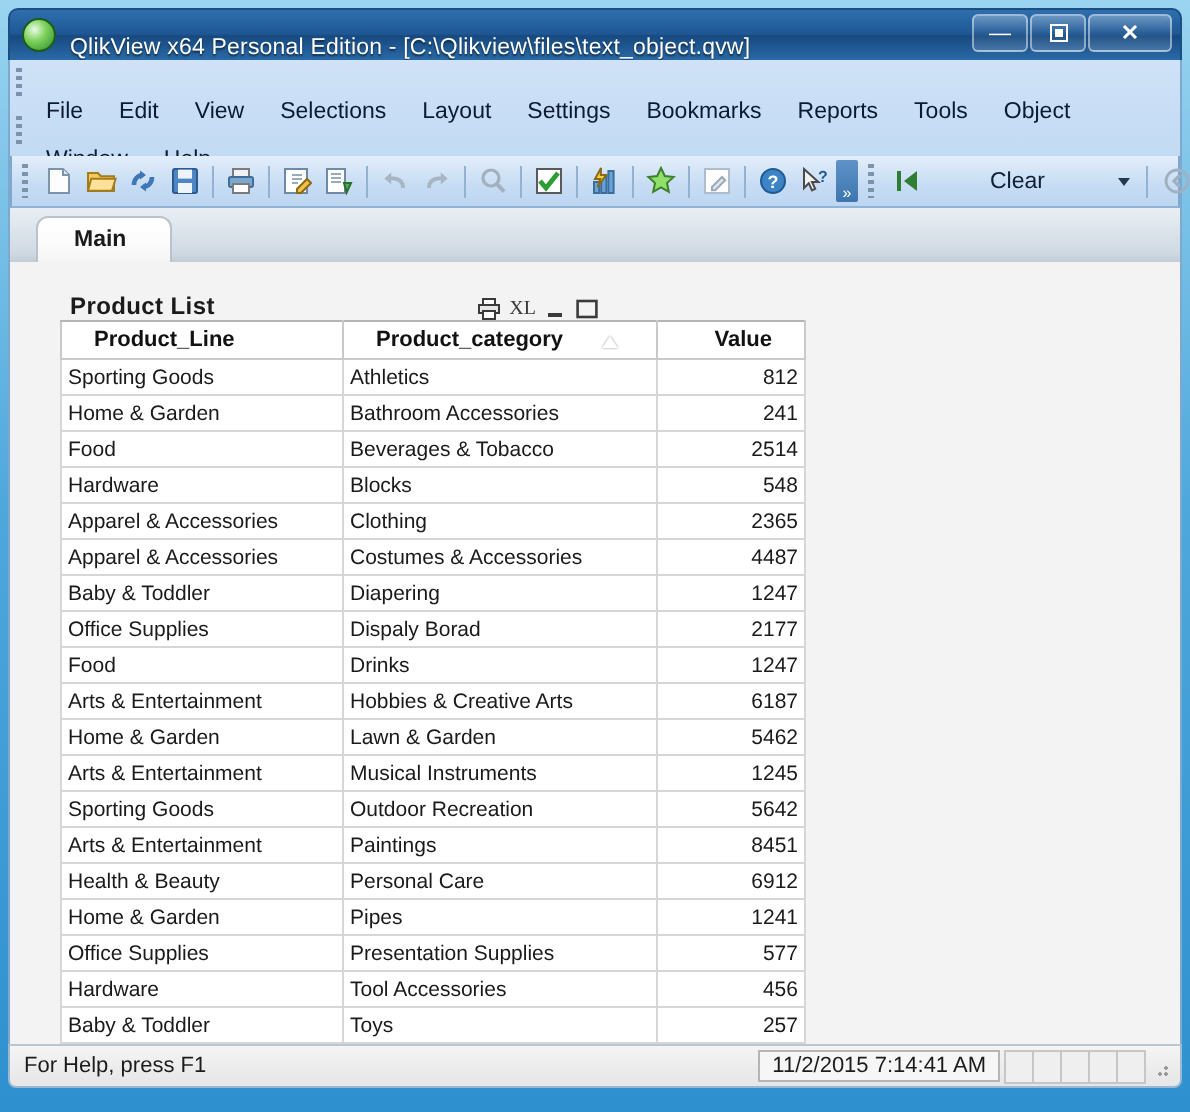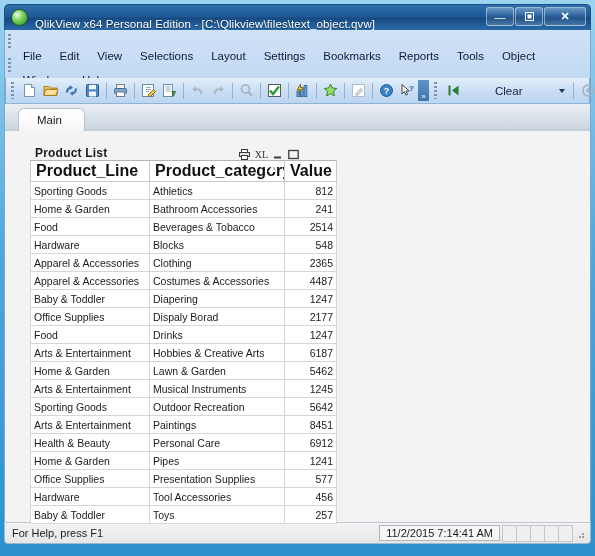--- a/index.html
+++ b/index.html
@@ -170,21 +170,21 @@
   .tab {
     position: absolute;
     left: 13px; top: 4px;
     height: 23px;
     padding: 0 22px 0 18px;
     background: linear-gradient(to bottom, #ffffff 0%, #fbfbfb 60%, #f4f4f4 100%);
     border: 1px solid #b9c3cd;
     border-bottom: none;
     border-radius: 6px 6px 0 0;
     display: flex; align-items: center;
-    font-size: 11.5px; font-weight: normal; color: #1a1a1a;
+    font-size: 11.5px; font-weight: bold; color: #1a1a1a;
     box-sizing: border-box;
   }
   .sheet {
     position: absolute;
     left: 0; right: 0; top: 27px; bottom: 0;
     background: #f3f3f3;
   }
 
   
   .tableobj {
@@ -206,27 +206,27 @@
   .cap-icons { display: flex; align-items: center; gap: 5px; padding-right: 2px; padding-left: 44px; }
   .cap-ico { color: #3a3a3a; font-size: 10px; line-height: 1; display: flex; align-items: center; }
 
   table.qv {
     border-collapse: collapse;
     width: 273px;
     background: #ffffff;
     table-layout: fixed;
   }
   table.qv th {
-    font-size: 16px;
+    font-size: 11px;
     font-weight: bold;
     color: #111111;
     background: #ffffff;
     border: 1px solid #c9c9c9;
     border-top: 1px solid #b5b5b5;
-    padding: 1px 5px;
+    padding: 1px 16px;
     text-align: left;
     height: 16px;
     white-space: nowrap;
     overflow: hidden;
   }
   table.qv th.num { text-align: right; }
   table.qv td {
     font-size: 10.5px;
     color: #1a1a1a;
     background: #ffffff;

